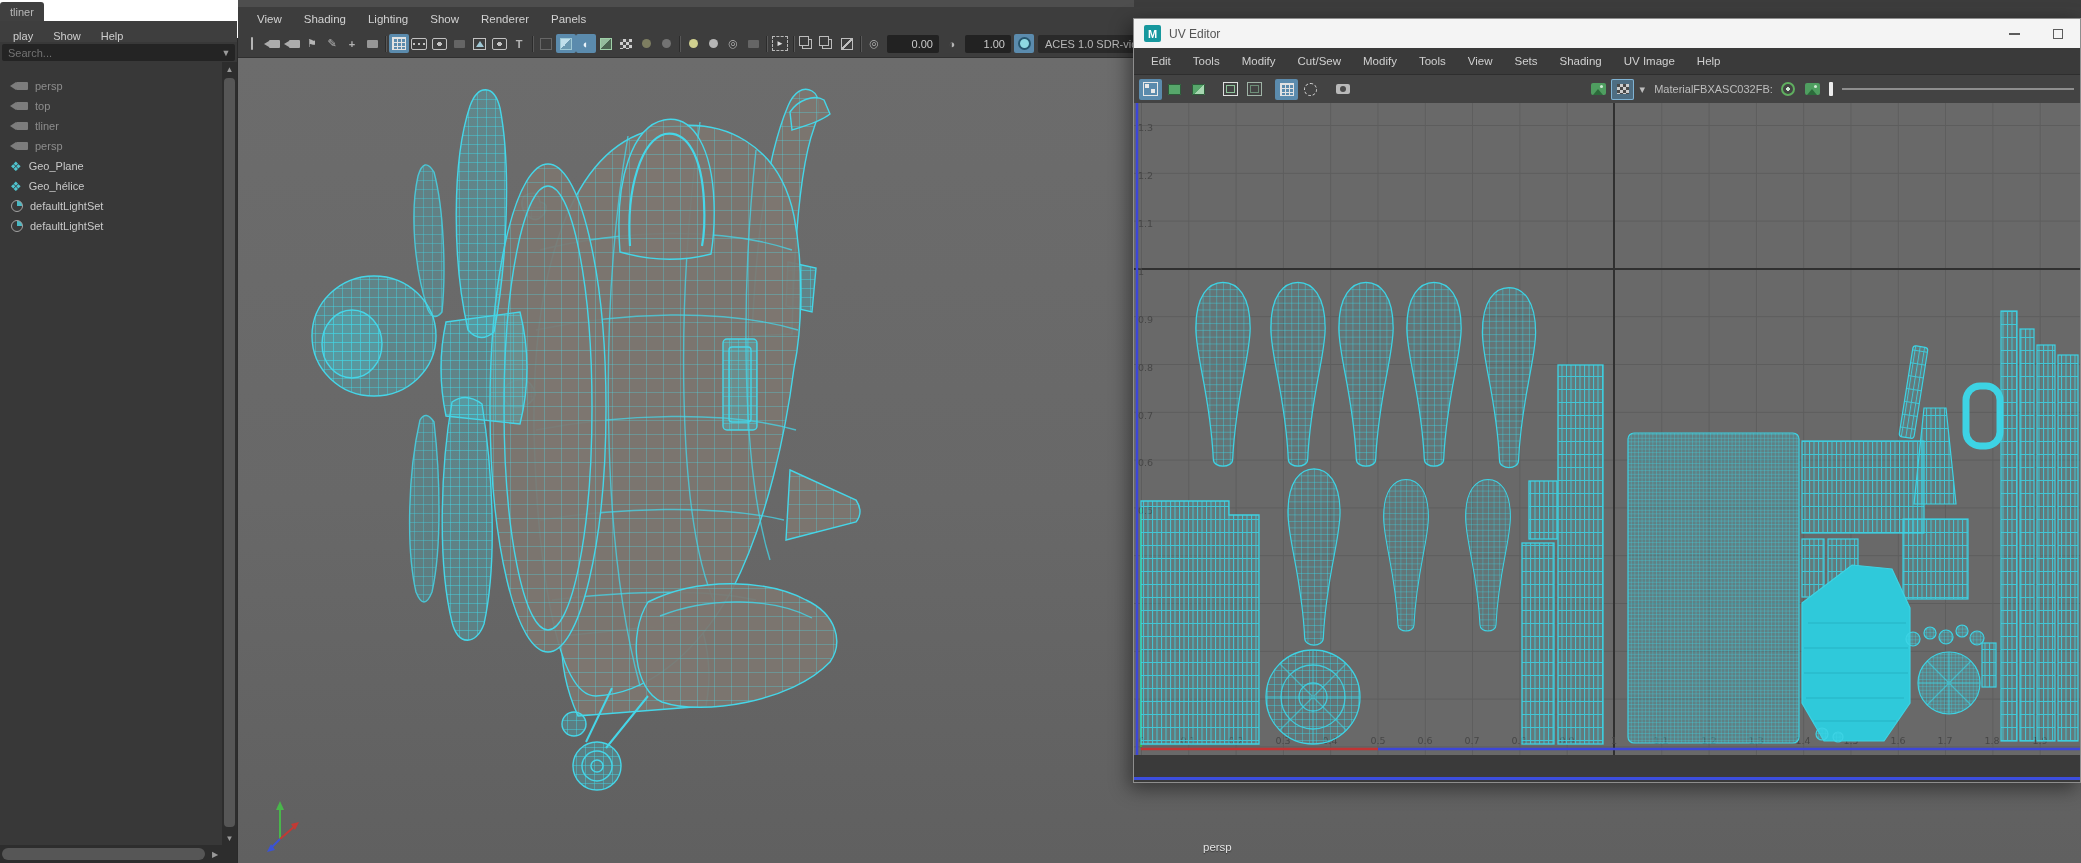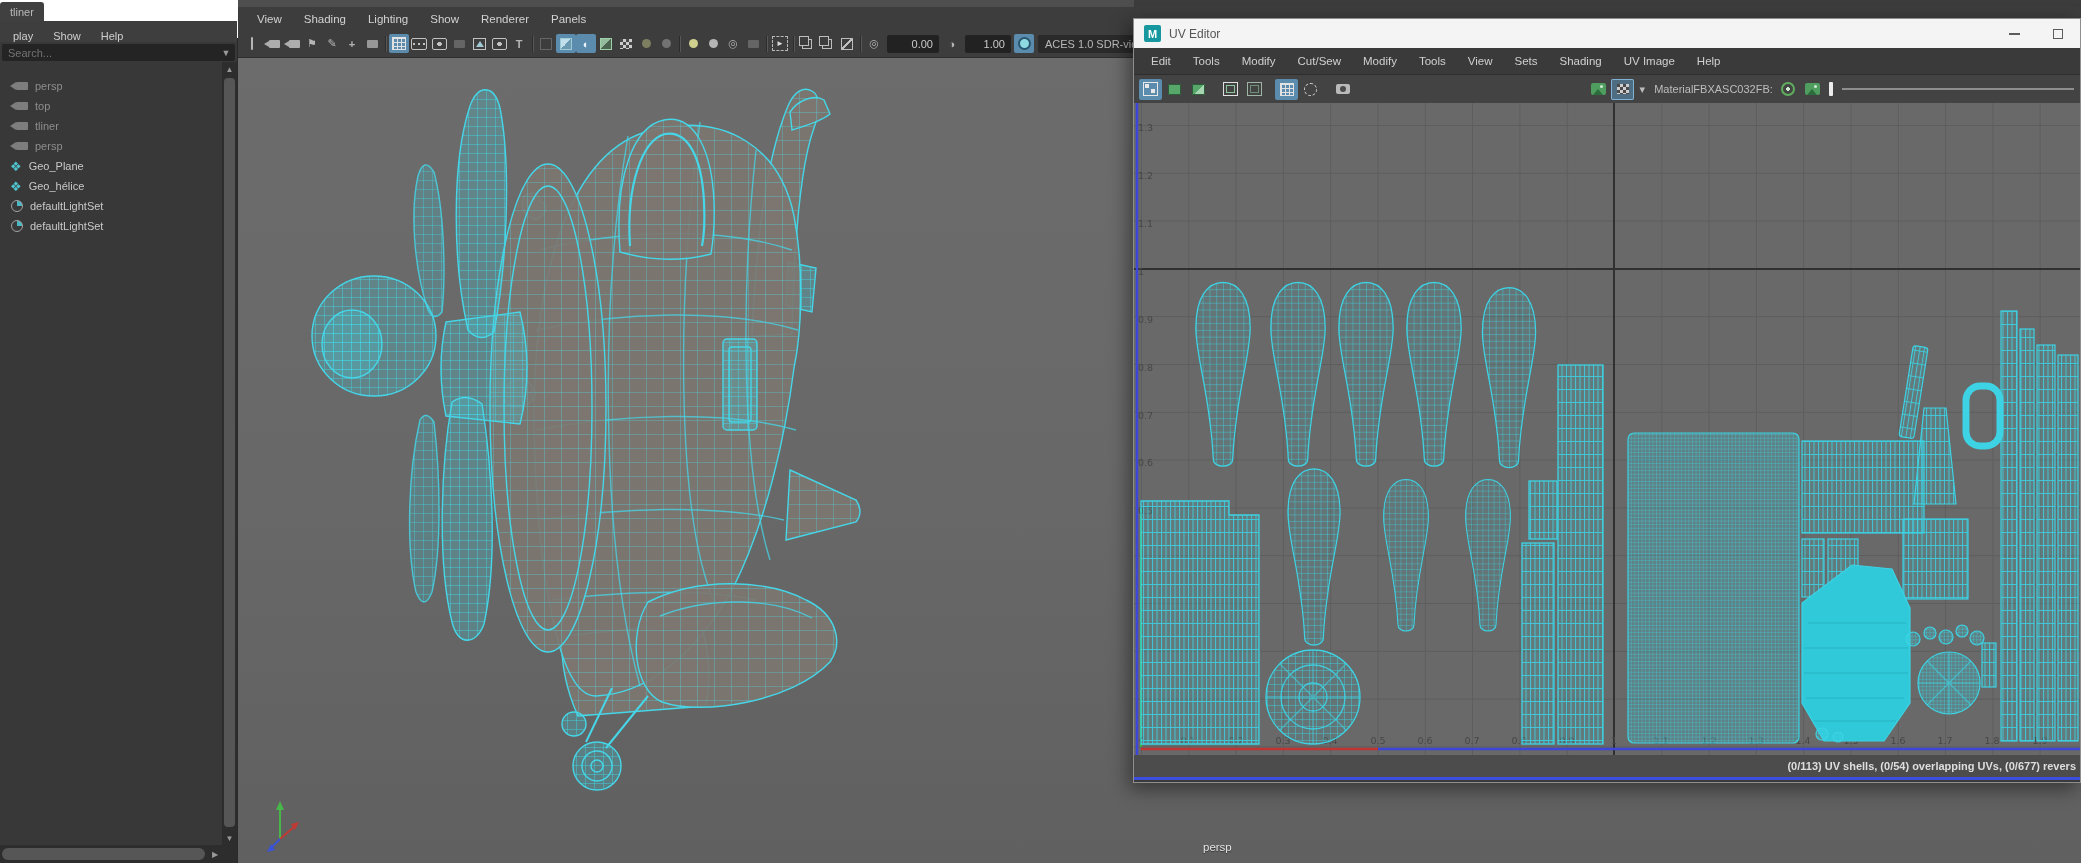--- a/index.html
+++ b/index.html
@@ -530,19 +530,16 @@
         <circle cx="688" cy="631" r="6"></circle>
           <circle cx="704" cy="634" r="5"></circle>
         <rect x="848" y="540" width="14" height="44" fill="url(#uvs)"></rect>
         <rect x="867" y="208" width="16" height="430" fill="url(#uvs)"></rect>
         <rect x="886" y="226" width="14" height="412" fill="url(#uvs)"></rect>
         <rect x="903" y="242" width="18" height="396" fill="url(#uvs)"></rect>
         <rect x="924" y="252" width="20" height="386" fill="url(#uvs)"></rect>
       </g>
     </svg>
 
-    <div id="uv-status">
-      <span>(0/113) UV shells, (0/54) overlapping UVs, (0/677) revers</span>
-    </div>
     <div id="uv-blueline"></div>
   </div>
 
 </div>
 
 </body></html>

